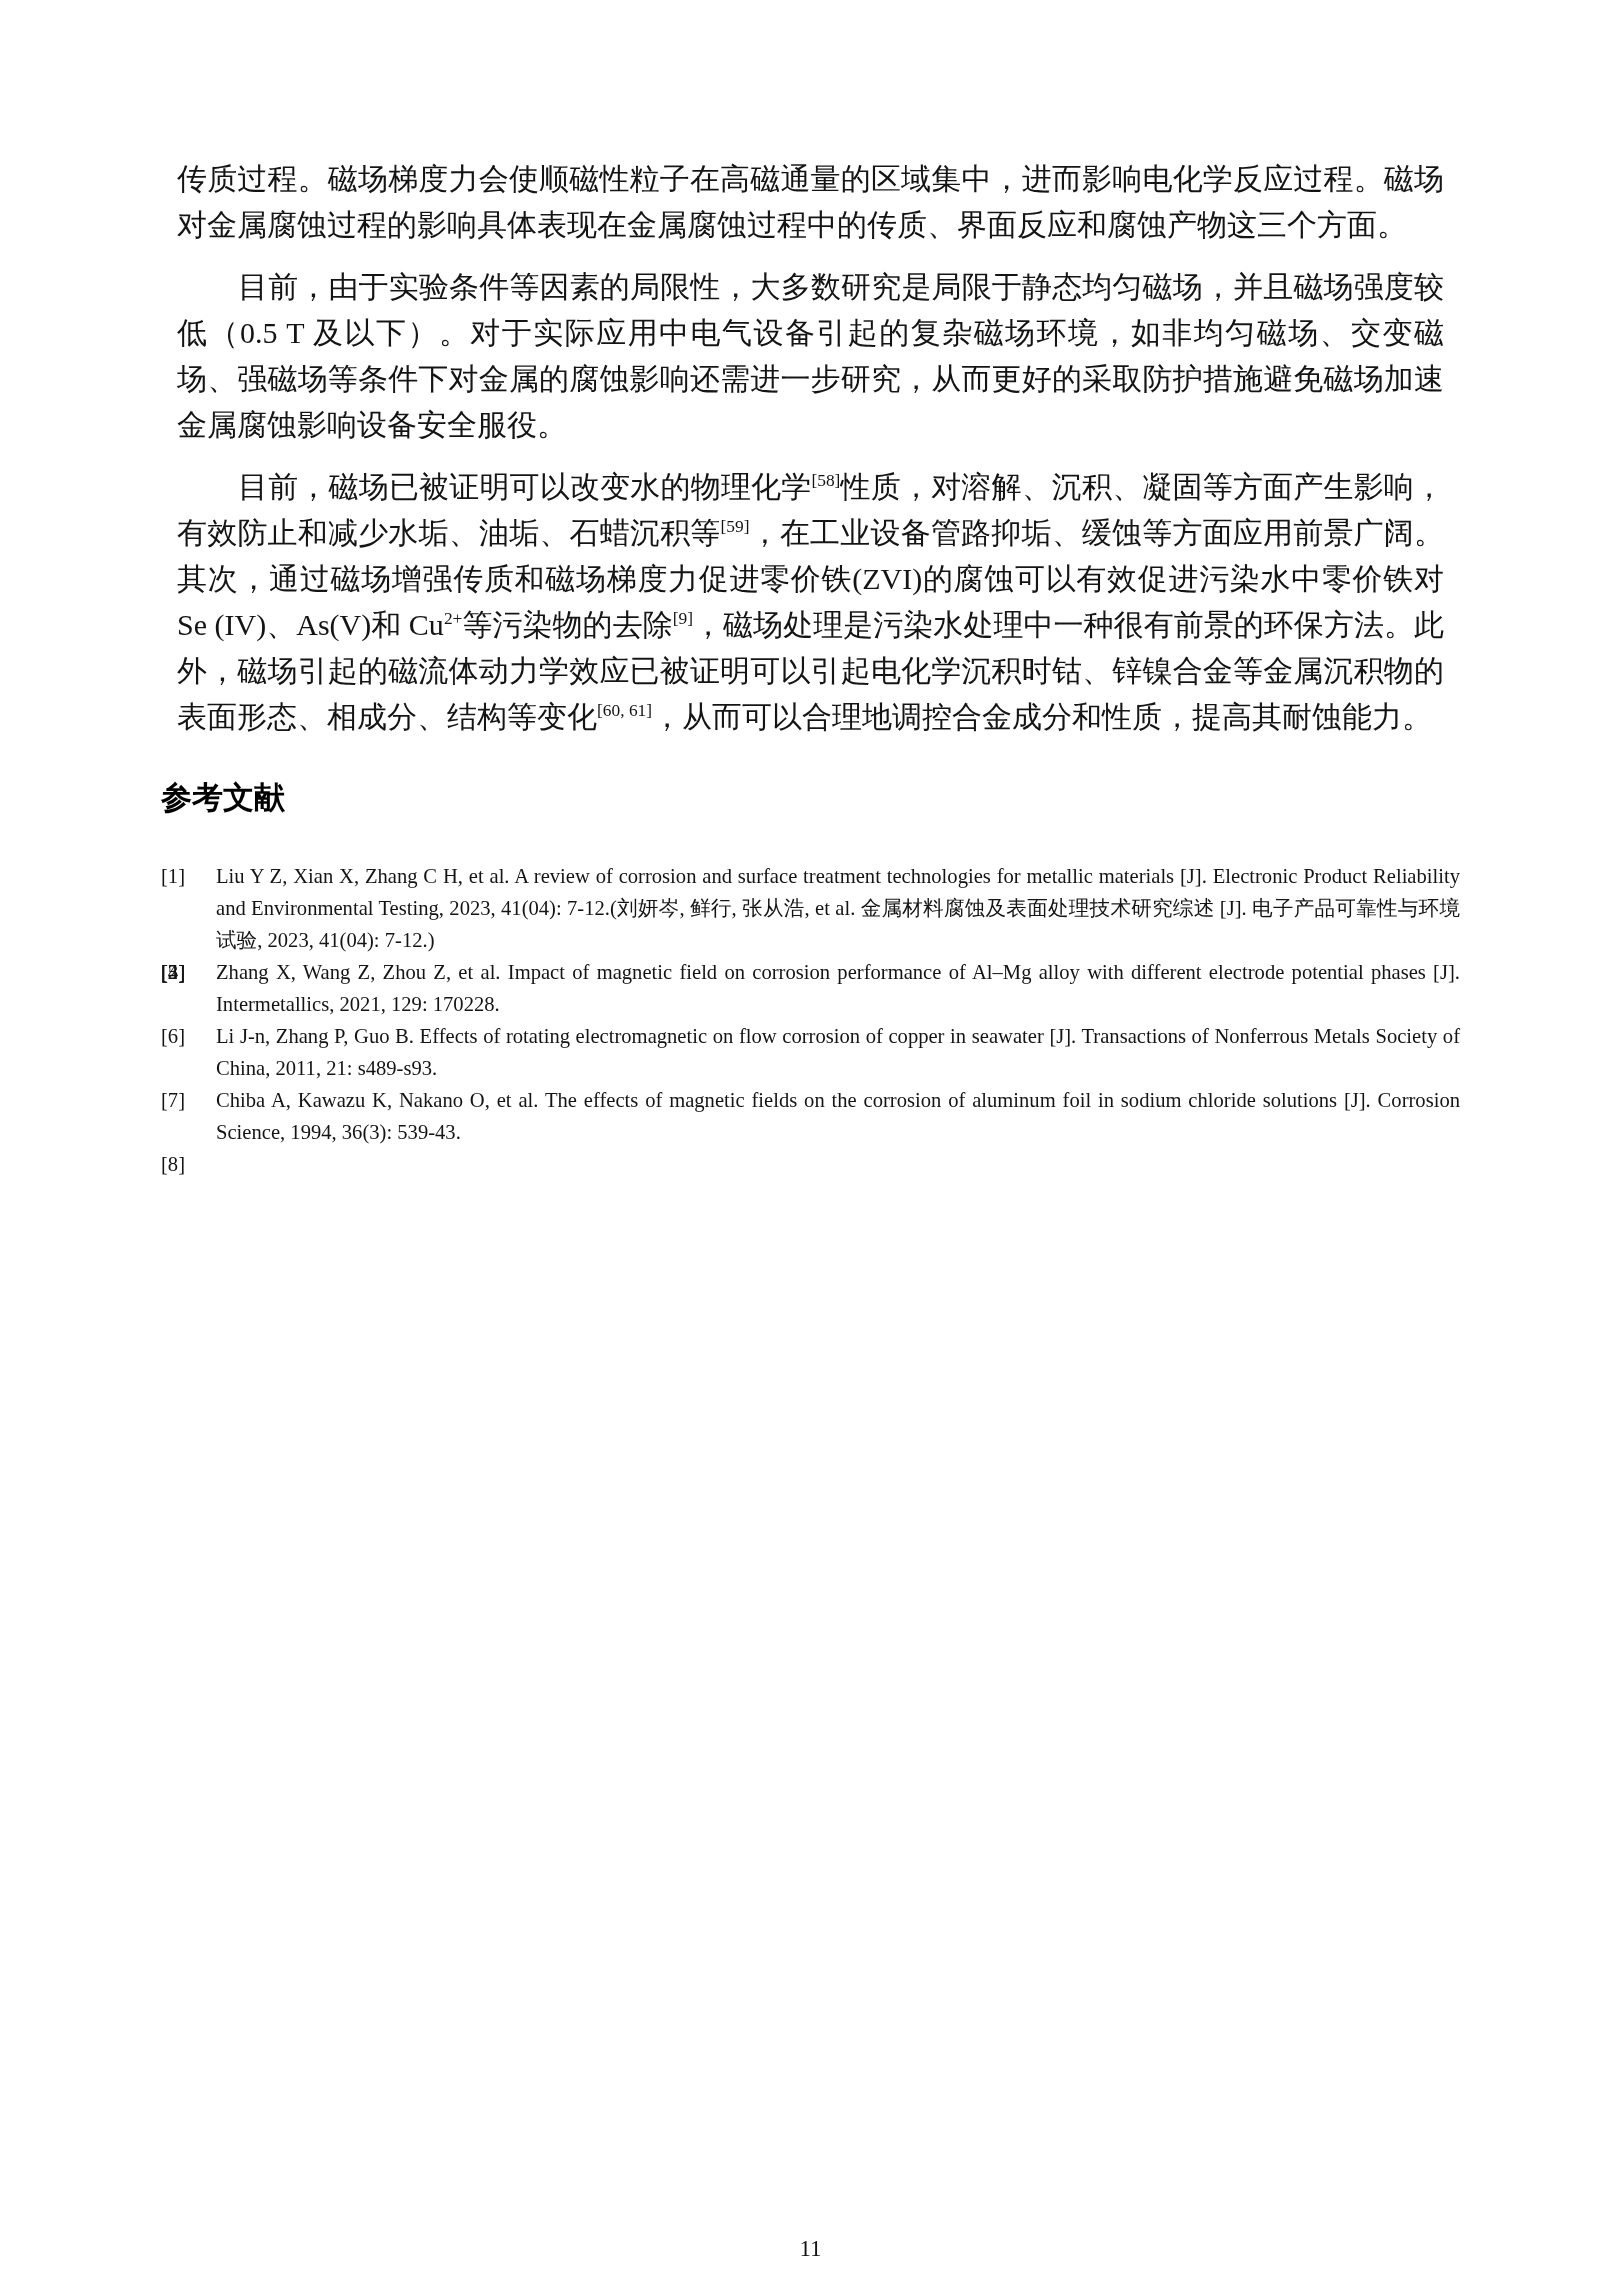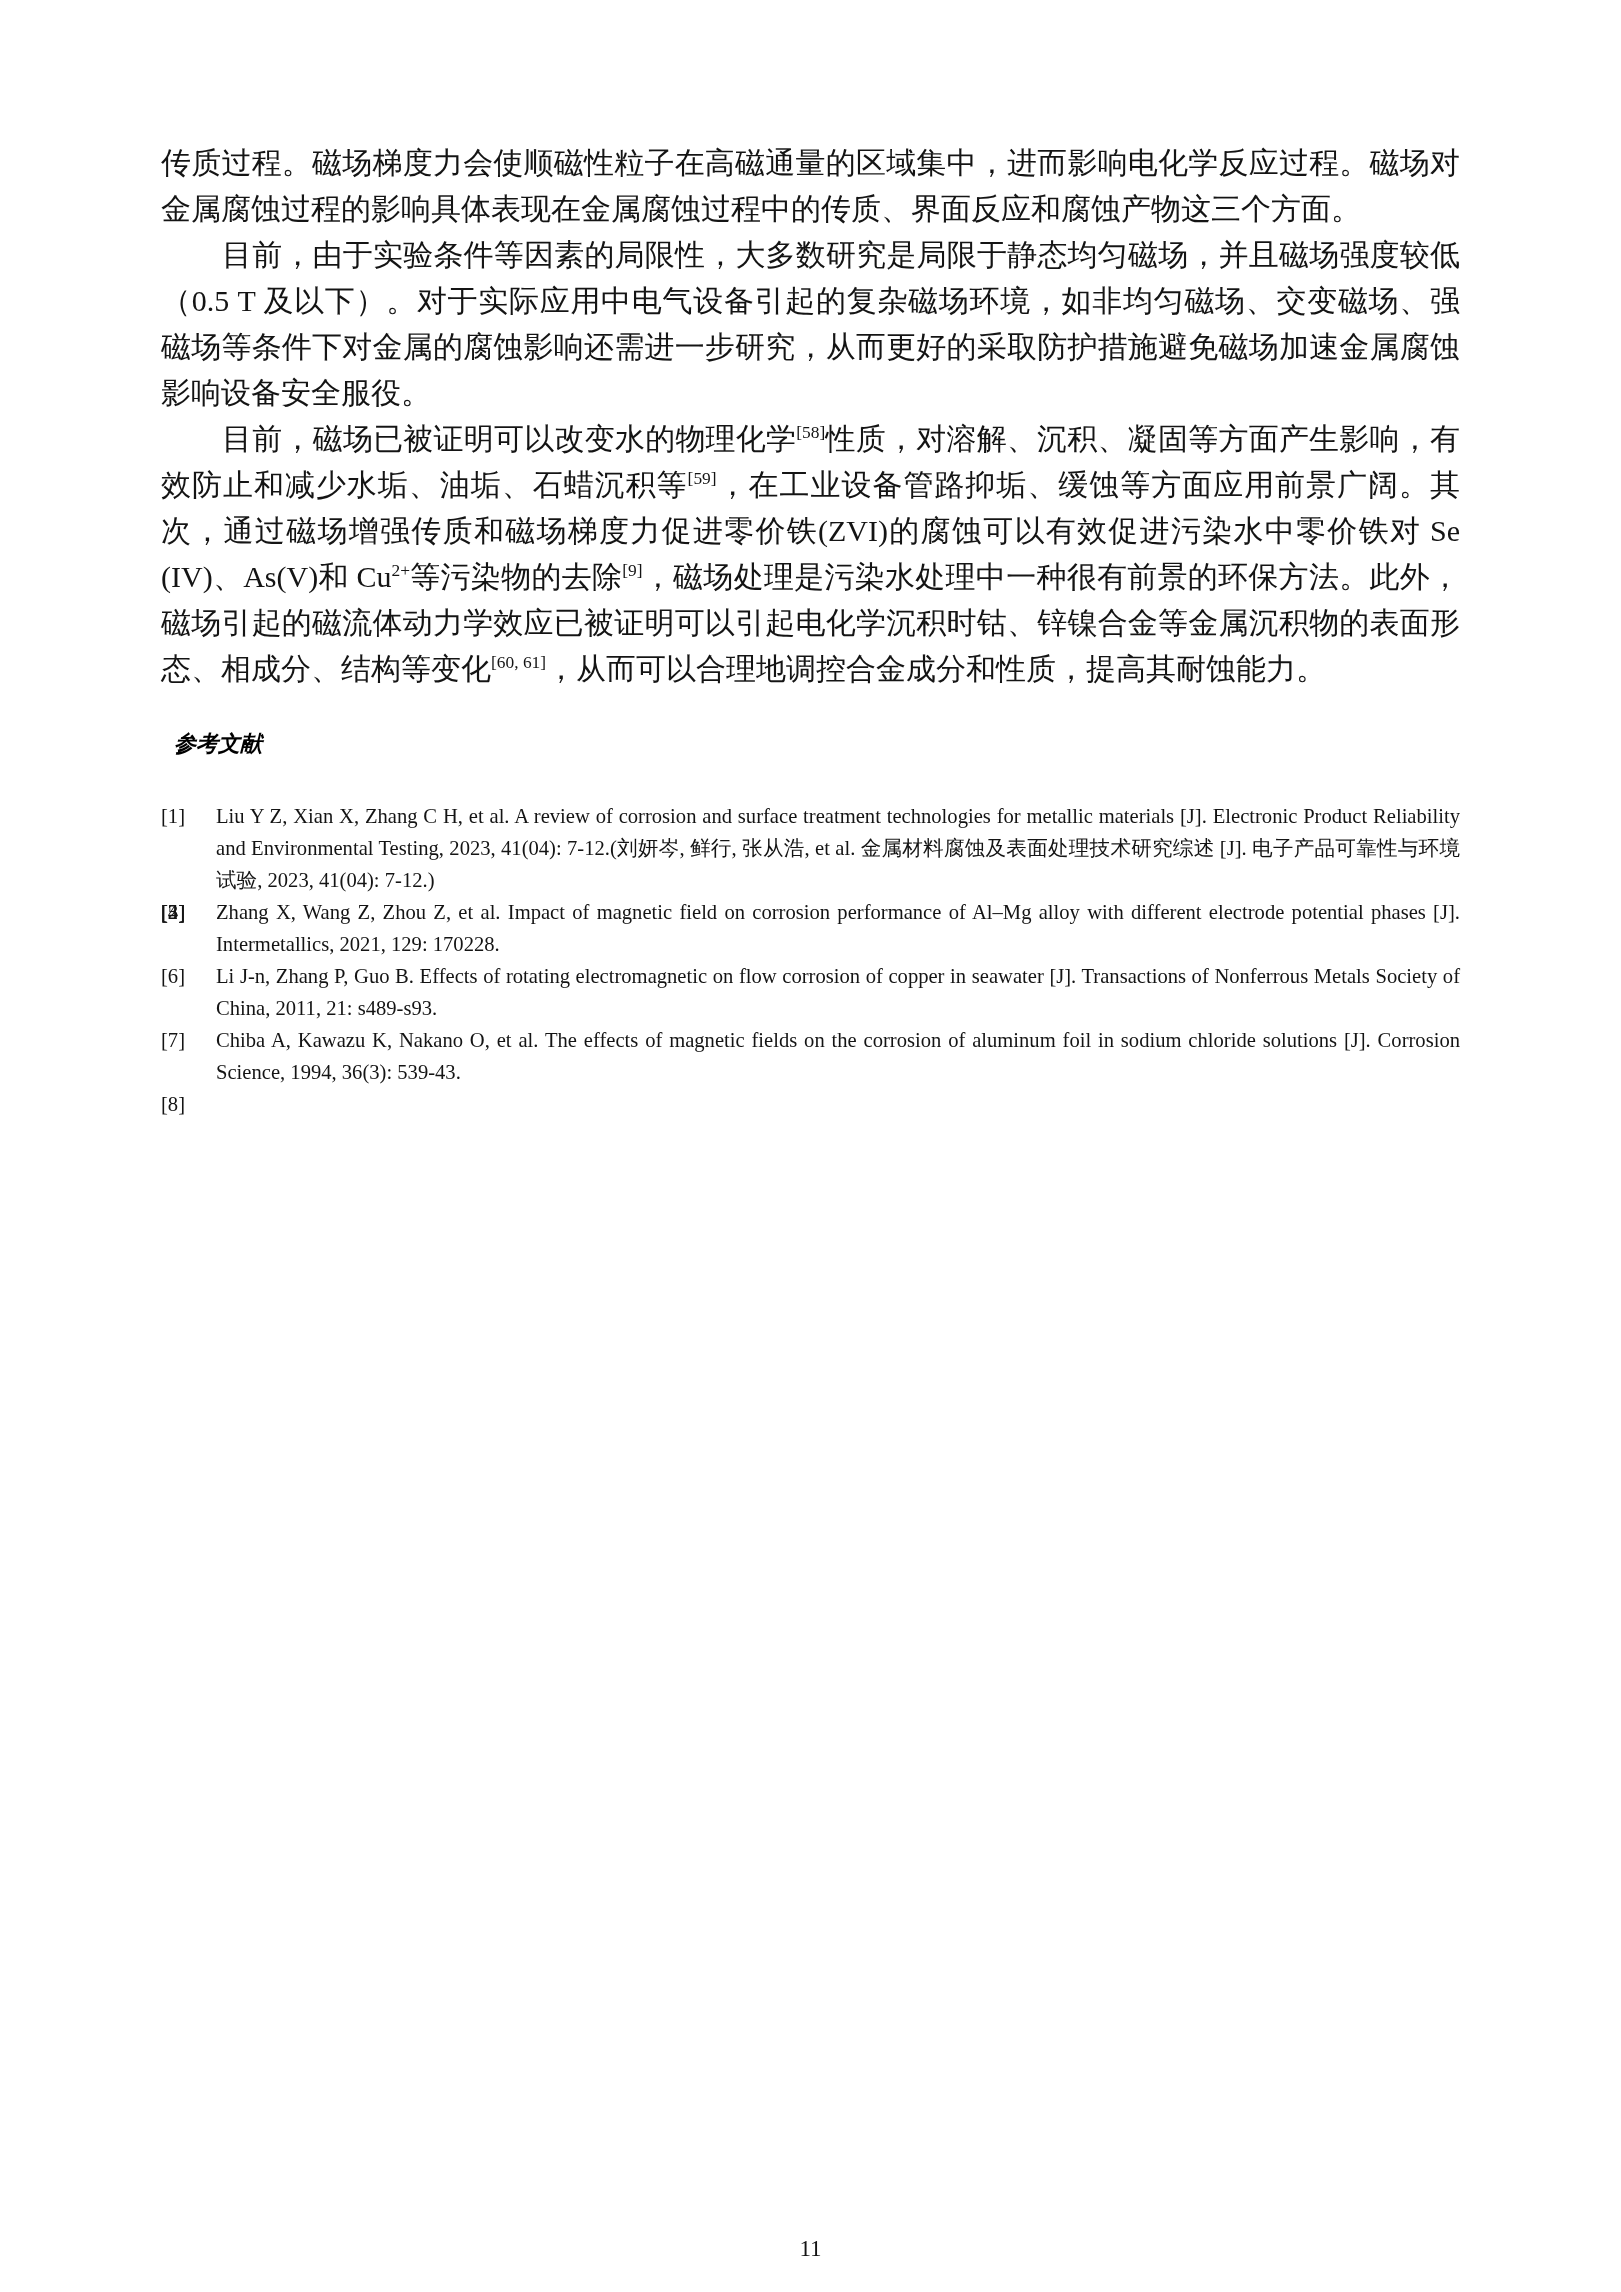--- a/index.html
+++ b/index.html
@@ -13,42 +13,41 @@
     height: 2293px;
     background: #ffffff;
     font-family: "Liberation Serif", "DejaVu Serif", serif;
     color: #111111;
     overflow: hidden;
   }
   .content {
     padding: 140px 161px 0 161px;
   }
   .body-text {
-    margin: 0;
+    margin: 16px;
     font-size: 30px;
     line-height: 46px;
     text-align: justify;
     text-justify: inter-ideograph;
     color: #141414;
   }
   .body-text.indent {
     text-indent: 61px;
   }
   sup.cite {
     font-size: 0.58em;
     vertical-align: super;
     line-height: 0;
   }
   .ref-heading {
-    margin: 37px 0 41px 13px;
+    margin: 37px 0 41px 0;
     font-family: "Liberation Sans", "DejaVu Sans", sans-serif;
     font-weight: bold;
-    font-size: 22px;
+    font-size: 31px;
     color: #000000;
-    font-style: italic;
   }
   .ref-list {
     list-style: none;
     margin: 0;
     padding: 0;
     font-size: 20.6px;
     line-height: 32px;
     color: #141414;
   }
   .ref-item {

